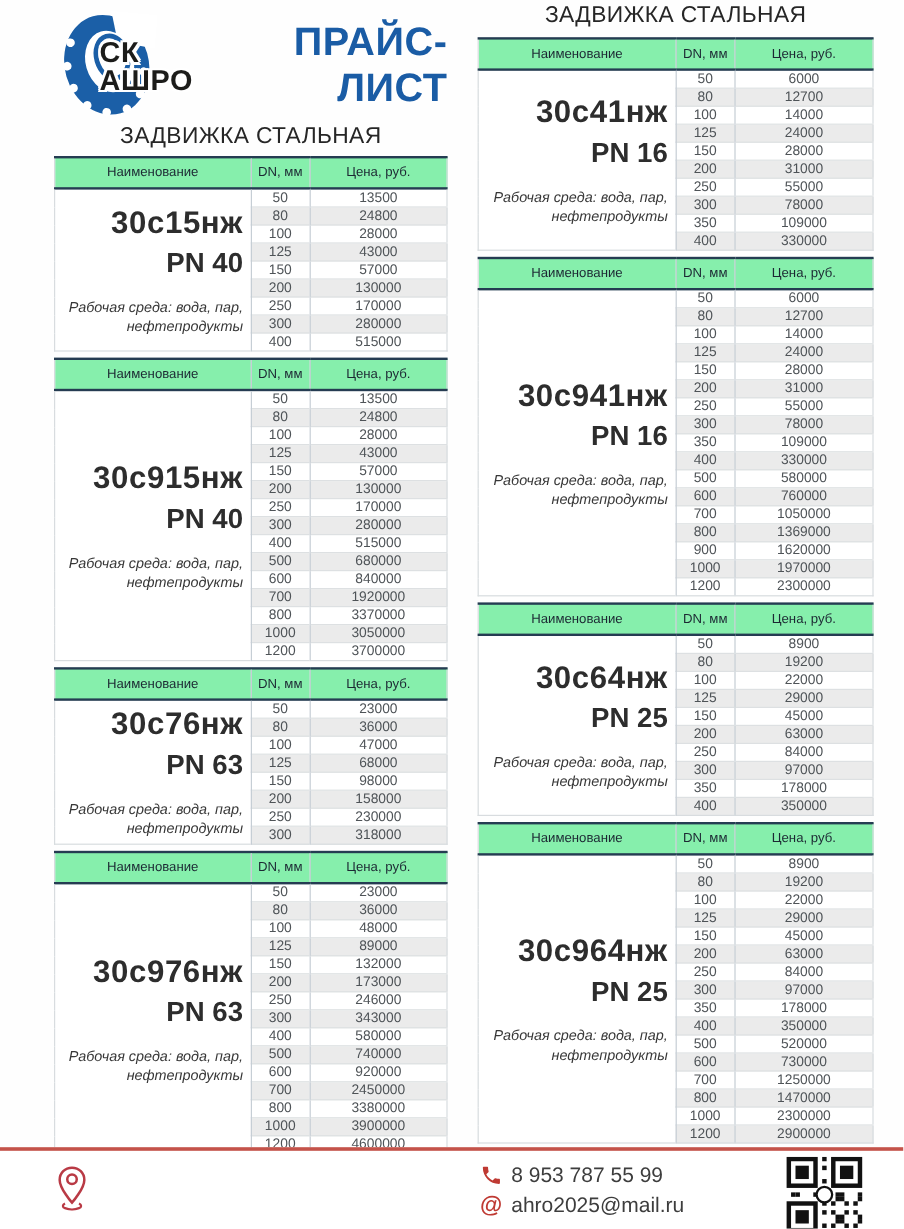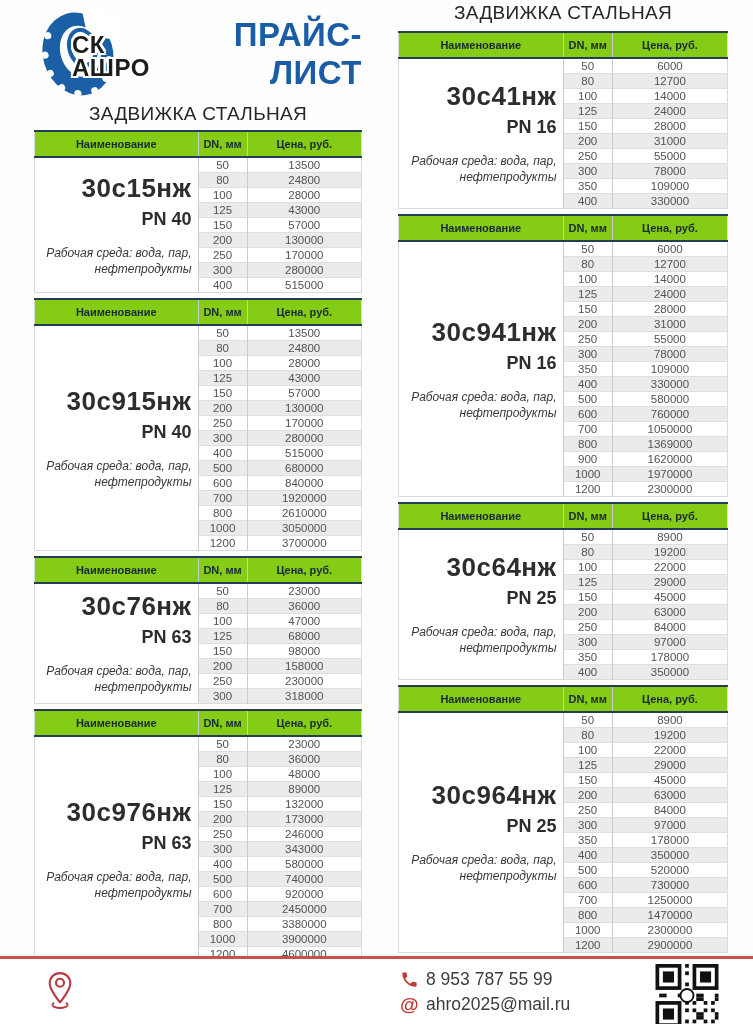--- a/index.html
+++ b/index.html
@@ -1,19 +1,19 @@
 <!DOCTYPE html>
 <html><head>
 <meta charset="utf-8">
 <style>
   html,body { margin:0; padding:0; background:#ffffff; }
   body { width:753px; height:1024px; font-family:"Liberation Sans", sans-serif; }
   .page { position:relative; width:753px; height:1024px; background:#fefefe; overflow:hidden; }
 
-  .col-left  { position:absolute; left:34px;  top:8px; width:328px; }
+  .col-left  { position:absolute; left:45px;  top:8px; width:328px; }
   .col-right { position:absolute; left:398px; top:2px; width:330px; }
 
   
   .brand-row { display:flex; height:92px; margin-bottom:0; }
   .logo { width:122px; position:relative; flex:none; }
   .logo-text { position:absolute; left:38px; top:26px; font-weight:bold; font-size:24px;
                line-height:0.94; color:#1c1c1a; letter-spacing:0.5px;
                text-shadow:2px 0 0 #fff,-2px 0 0 #fff,0 2px 0 #fff,0 -2px 0 #fff,
                            2px 2px 0 #fff,-2px -2px 0 #fff,2px -2px 0 #fff,-2px 2px 0 #fff; }
   .title-block { flex:1; text-align:right; padding-top:8px; }
@@ -23,32 +23,32 @@
   .section-title { text-align:center; font-weight:normal; font-size:19px; color:#262626;
                    letter-spacing:0.3px; margin:3px 0 5px; }
   .col-right .section-title { margin:0 0 7px; }
 
   
   .price-table { width:100%; border-collapse:collapse; table-layout:fixed;
                  margin-bottom:5px; border:1px solid #d8dcdf; background:#fff; }
   .price-table col.c-name  { width:50%; }
   .price-table col.c-dn    { width:15%; }
   .price-table col.c-price { width:35%; }
-  .price-table th { background:#84cc16; border-top:2px solid #253c52; border-bottom:2px solid #253c52;
-                    font-size:11px; font-weight:bold; color:#1c2833; height:24px; padding:0; }
+  .price-table th { background:#86efac; border-top:2px solid #253c52; border-bottom:2px solid #253c52;
+                    font-size:11px; font-weight:normal; color:#1c2833; height:24px; padding:0; }
   .price-table th + th { border-left:1px solid #c6ced5; }
   .price-table td.dn, .price-table td.price {
       font-size:11.5px; color:#4e5357; text-align:center; height:14px; line-height:14px;
       padding:0; border-top:1px solid #dde0e2; background:#fff; }
   .price-table td.dn { border-left:1px solid #c6ced5; border-right:1px solid #c6ced5; }
   .price-table tr.alt td.dn, .price-table tr.alt td.price { background:#ebebeb; }
   .price-table td.name-cell { vertical-align:middle; text-align:right; padding:2px 6px;
                               background:#fff; border-right:1px solid #c6ced5; }
   .model { font-size:26px; font-weight:bold; color:#2d2d2d; letter-spacing:0.5px; }
-  .pn    { font-size:18px; font-weight:bold; color:#2d2d2d; margin-top:5px; }
+  .pn    { font-size:23px; font-weight:bold; color:#2d2d2d; margin-top:5px; }
   .media { font-size:12px; font-style:italic; color:#383838; margin-top:16px; line-height:1.3; }
 
   
   .footer { position:absolute; left:0; right:0; top:956px; height:68px;
             border-top:3px solid #c4534a; background:#fff; }
   .pin-wrap   { position:absolute; left:46px; top:12px; }
   .contact-block { position:absolute; left:80px; top:8px; font-size:17px; color:#3d3d3d; line-height:1.5; }
   .right-contacts { position:absolute; left:400px; top:8px; font-size:17.5px; color:#3d3d3d; }
   .rc-row { display:flex; align-items:center; height:25px; }
   .rc-icon { width:26px; flex:none; display:flex; align-items:center; }
@@ -215,21 +215,21 @@
             <tr>
               <td class="dn">600</td>
               <td class="price">840000</td>
             </tr>
             <tr class="alt">
               <td class="dn">700</td>
               <td class="price">1920000</td>
             </tr>
             <tr>
               <td class="dn">800</td>
-              <td class="price">2610000</td>
+              <td class="price">3370000</td>
             </tr>
             <tr class="alt">
               <td class="dn">1000</td>
               <td class="price">3050000</td>
             </tr>
             <tr>
               <td class="dn">1200</td>
               <td class="price">3700000</td>
             </tr>
           </tbody>

